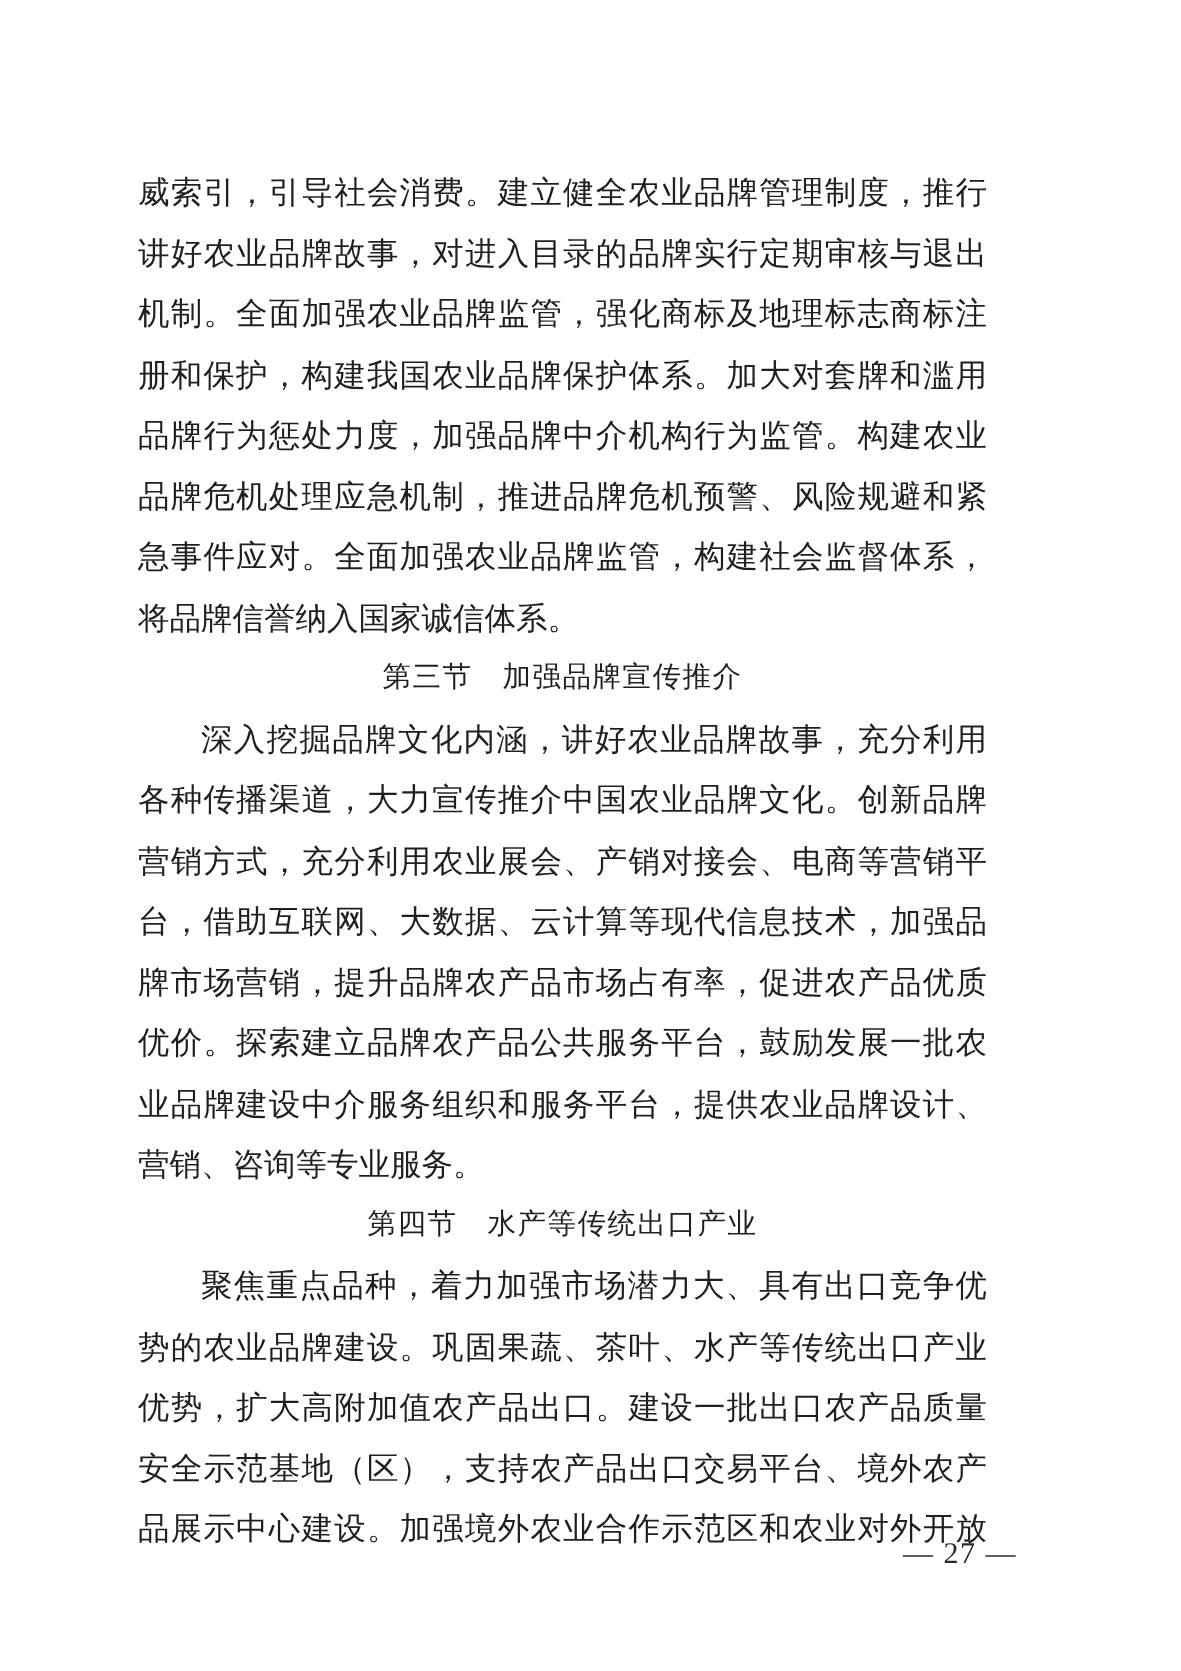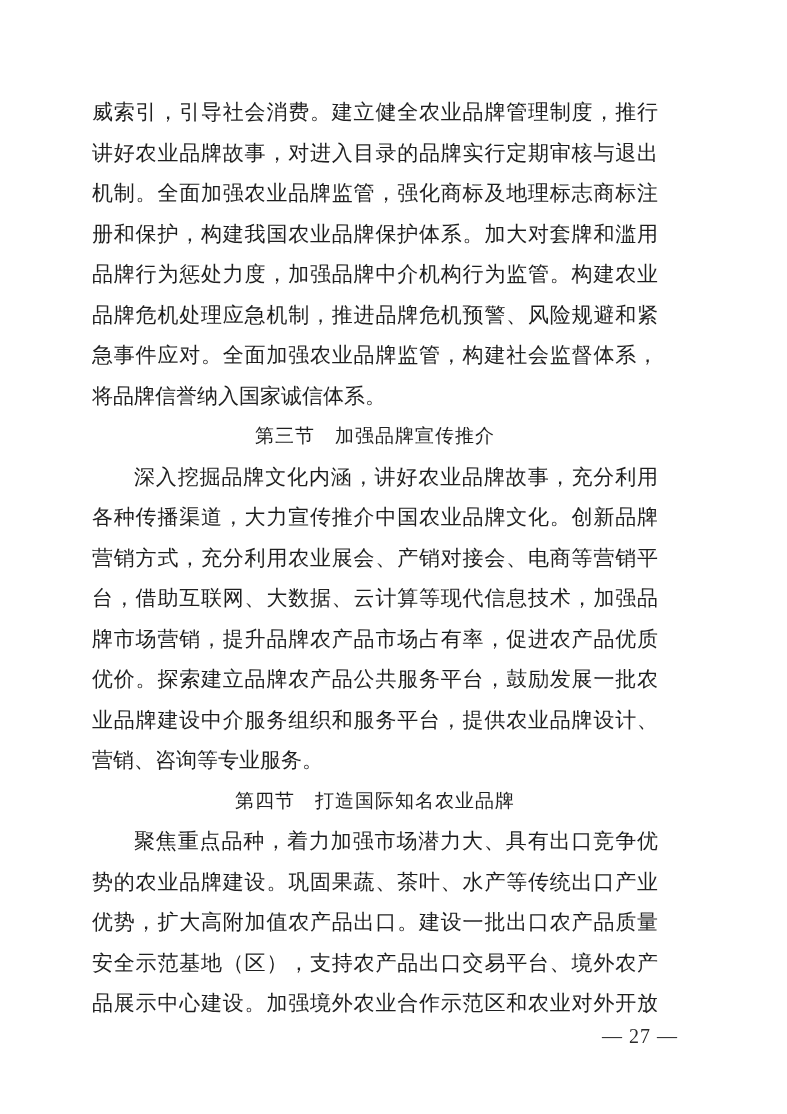--- a/index.html
+++ b/index.html
@@ -12,21 +12,21 @@
     width: 787px;
     height: 1114px;
     background: #ffffff;
     font-family: "Liberation Serif", "DejaVu Serif", serif;
     color: #1f1f1f;
     overflow: hidden;
   }
   .text-block {
     position: absolute;
     left: 92px;
-    top: 92px;
+    top: 108px;
     width: 566px;
   }
   .line {
     font-size: 21px;
     line-height: 40.5px;
     height: 40.5px;
     text-align: justify;
     text-align-last: justify;
     overflow: hidden;
   }
@@ -80,21 +80,21 @@
 
     <div class="line indent">深入挖掘品牌文化内涵，讲好农业品牌故事，充分利用</div>
     <div class="line">各种传播渠道，大力宣传推介中国农业品牌文化。创新品牌</div>
     <div class="line">营销方式，充分利用农业展会、产销对接会、电商等营销平</div>
     <div class="line">台，借助互联网、大数据、云计算等现代信息技术，加强品</div>
     <div class="line">牌市场营销，提升品牌农产品市场占有率，促进农产品优质</div>
     <div class="line">优价。探索建立品牌农产品公共服务平台，鼓励发展一批农</div>
     <div class="line">业品牌建设中介服务组织和服务平台，提供农业品牌设计、</div>
     <div class="line end">营销、咨询等专业服务。</div>
 
-    <div class="heading">第四节　打造国际知名农业品牌</div>
+    <div class="heading">第四节　水产等传统出口产业</div>
 
     <div class="line indent">聚焦重点品种，着力加强市场潜力大、具有出口竞争优</div>
     <div class="line">势的农业品牌建设。巩固果蔬、茶叶、水产等传统出口产业</div>
     <div class="line">优势，扩大高附加值农产品出口。建设一批出口农产品质量</div>
     <div class="line">安全示范基地（区），支持农产品出口交易平台、境外农产</div>
     <div class="line">品展示中心建设。加强境外农业合作示范区和农业对外开放</div>
 
   </div>
 
   <div class="page-number">— 27 —</div>

